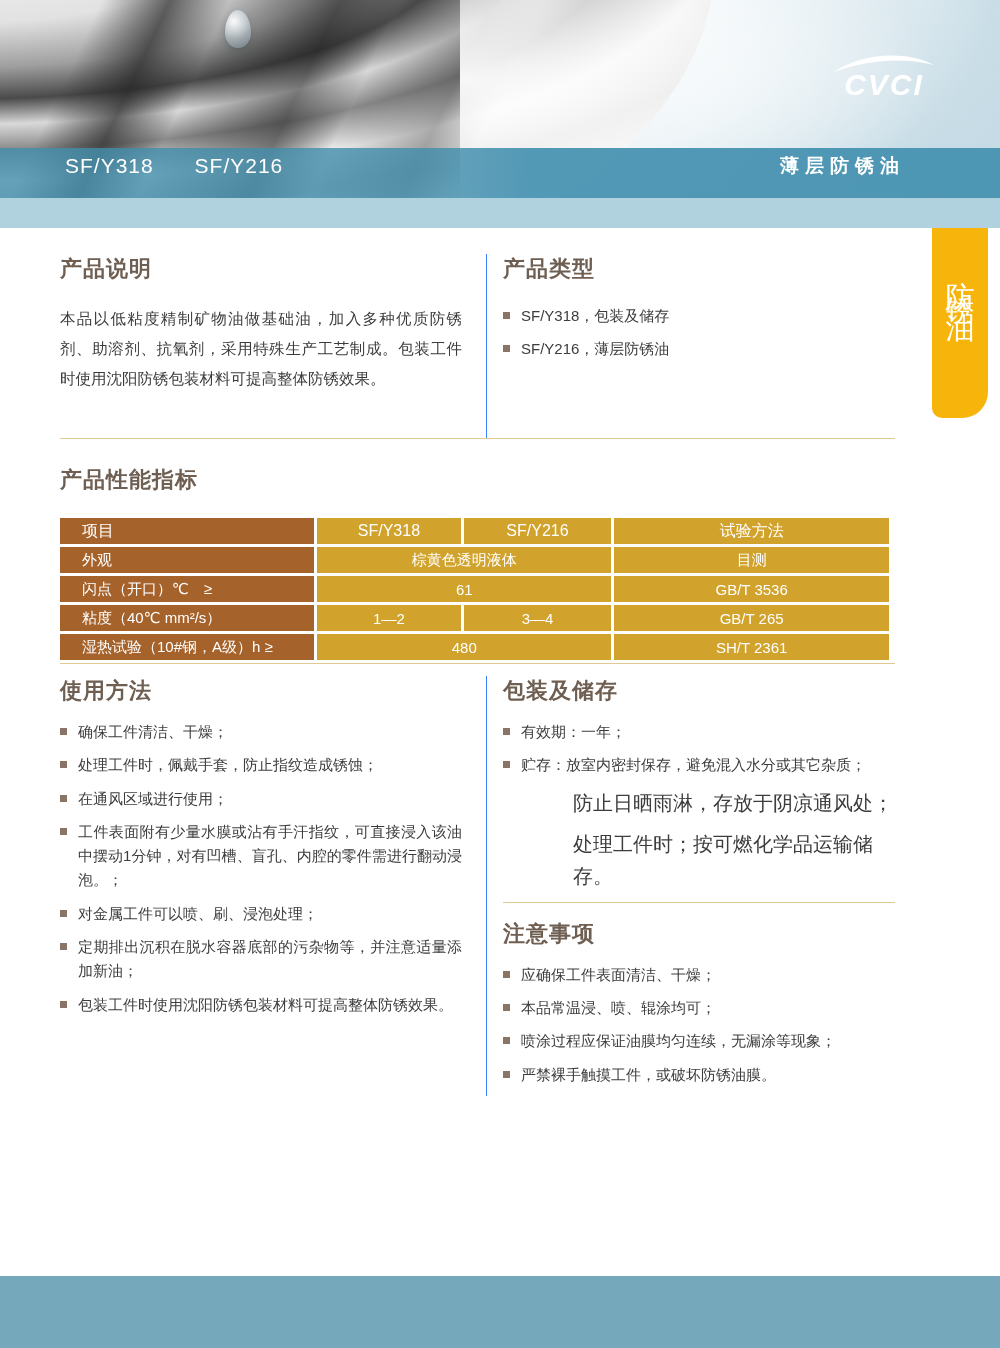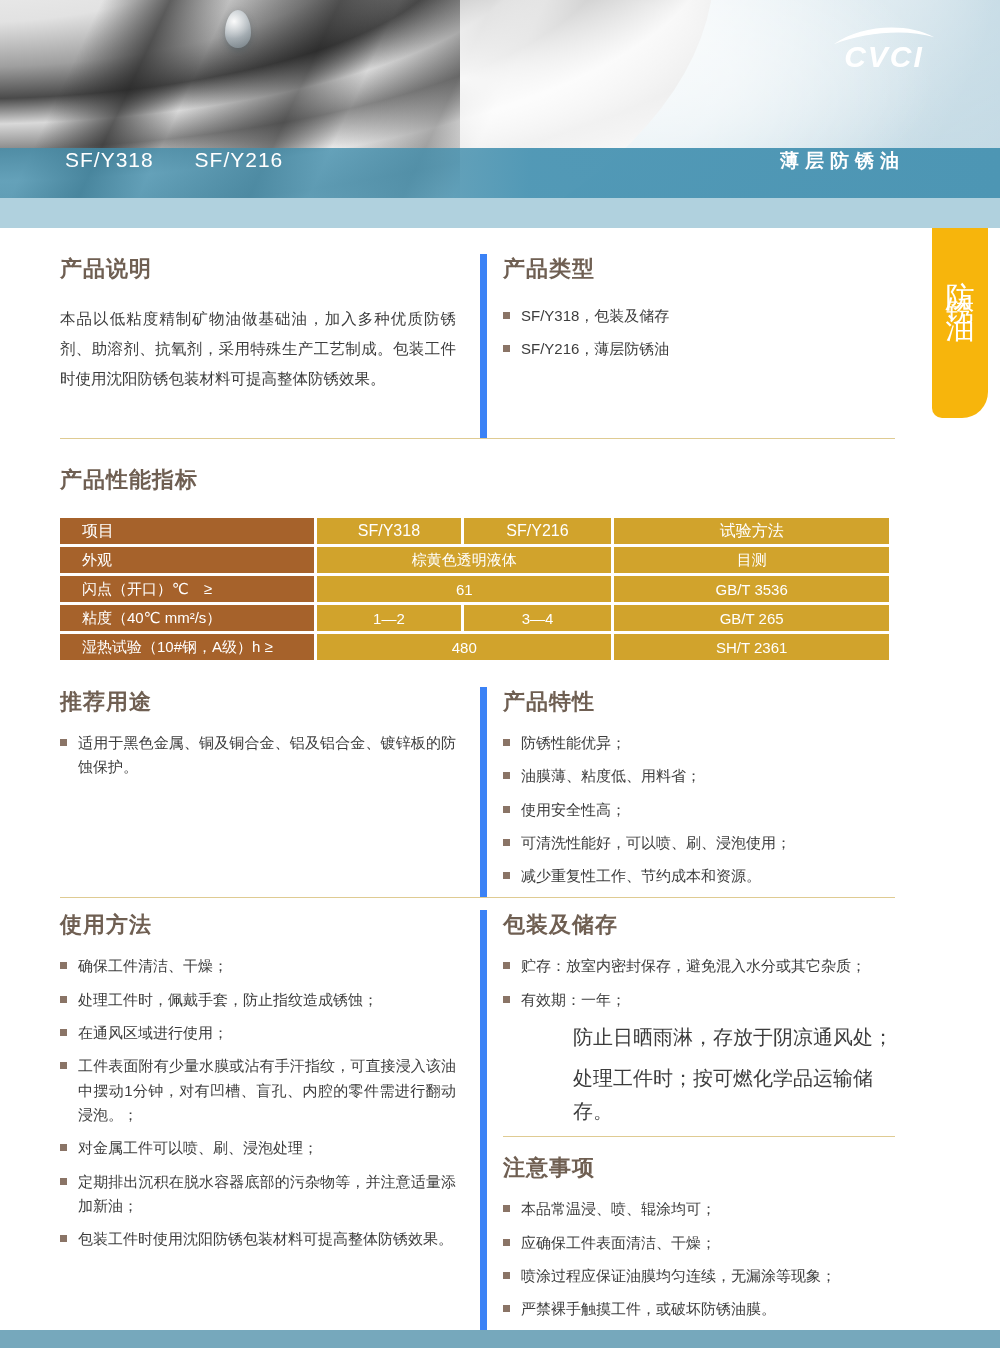--- a/index.html
+++ b/index.html
@@ -21,41 +21,41 @@
     clip-path:ellipse(92% 190% at 2% -18%);
     background:
       linear-gradient(115deg, rgba(250,250,250,0.0) 12%, rgba(30,30,30,0.65) 20%, rgba(255,255,255,0) 27%, rgba(10,10,10,0.45) 40%, rgba(255,255,255,0) 47%, rgba(40,40,40,0.35) 58%, rgba(255,255,255,0) 64%),
       radial-gradient(ellipse 130% 160% at -5% -30%, #f4f4f4 0%, #e2e2e2 26%, #9f9f9f 40%, #4a4a4a 50%, #d9d9d9 58%, #8a8a8a 66%, #efefef 76%, #cfcfcf 86%, #ffffff 100%); }
   .photo .metal-edge { position:absolute; left:46%; top:-20%; width:48%; height:150%;
     background:radial-gradient(ellipse at 0% 40%, rgba(255,255,255,0.95) 0%, rgba(255,255,255,0.6) 40%, rgba(255,255,255,0) 70%); }
   .photo .droplet { position:absolute; left:225px; top:10px; width:26px; height:38px; border-radius:50% 50% 48% 48% / 60% 60% 40% 40%;
     background:radial-gradient(circle at 35% 30%, rgba(255,255,255,0.95), rgba(190,205,215,0.55) 55%, rgba(120,140,150,0.55) 100%);
     box-shadow:0 3px 6px rgba(60,80,90,0.35); }
 
-  .logo { position:absolute; top:20px; right:56px; width:120px; text-align:center; }
+  .logo { position:absolute; top:48px; right:56px; width:120px; text-align:center; }
   .logo .swoosh { display:block; width:120px; height:26px; }
   .logo .logo-text { display:block; margin-top:-4px; color:#fff; font-size:30px; font-weight:bold; font-style:italic; letter-spacing:2px; line-height:1; }
 
-  .title-bar { position:absolute; top:148px; left:0; right:0; height:50px; display:flex; align-items:flex-start; justify-content:space-between; padding:0 95px 14px 65px;
+  .title-bar { position:absolute; top:148px; left:0; right:0; height:50px; display:flex; align-items:center; justify-content:space-between; padding:0 95px 14px 65px;
     background:linear-gradient(96deg, rgba(66,142,172,0.80) 0%, rgba(66,142,172,0.80) 44%, rgba(77,150,180,0.97) 53%, #4D96B4 100%); }
   .models { color:#fff; font-size:21px; letter-spacing:1px; }
   .models span + span { margin-left:34px; }
   .page-title { color:#fff; font-size:19px; font-weight:bold; letter-spacing:6px; }
   .light-strip { position:absolute; bottom:0; left:0; right:0; height:30px; background:#B0D1DE; }
 
   
   .side-tab { position:absolute; right:12px; top:228px; width:56px; height:190px; background:#F7B50C; border-radius:0 0 26px 10px; z-index:5;
     display:flex; justify-content:center; padding-top:30px; }
   .side-tab .vtext { writing-mode:vertical-rl; color:#fff; font-size:29px; letter-spacing:16px; line-height:1; }
 
   
   .main { flex:0 0 auto; padding:20px 105px 0 60px; }
   h2.sec-title { font-size:22px; font-weight:bold; color:#6F5F52; letter-spacing:1px; margin-bottom:20px; }
   .two-col { display:flex; }
-  .col-l { width:427px; flex:0 0 auto; padding-right:24px; border-right:7px solid #3b82f6; }
+  .col-l { width:427px; flex:0 0 auto; padding-right:24px; border-right:1px solid #3b82f6; }
   .col-r { flex:1 1 auto; padding-left:16px; }
   .row1 { min-height:190px; padding-top:6px; }
   .body-text { font-size:15.5px; line-height:1.95; text-align:justify; color:#3c3c3c; }
   .gold-rule { border:none; border-top:1px solid #DFCB92; }
 
   ul.bullets { list-style:none; }
   ul.bullets li { position:relative; padding-left:18px; font-size:15px; line-height:1.62; margin-bottom:9px; color:#3c3c3c; text-align:justify; }
   ul.bullets li::before { content:""; position:absolute; left:0; top:8px; width:7px; height:7px; background:#8A7466; }
   .cont-line { padding-left:70px; font-size:20px; line-height:1.62; margin-bottom:9px; }
 
@@ -162,70 +162,52 @@
           </tr>
           <tr>
             <td class="lab">湿热试验（10#钢，A级）h ≥</td>
             <td class="val" colspan="2">480</td>
             <td class="val">SH/T 2361</td>
           </tr>
         </tbody>
       </table>
     </div>
 
-    <div class="two-col row2">
-      <div class="col-l">
-        <h2 class="sec-title">推荐用途</h2>
-        <ul class="bullets">
-          <li>适用于黑色金属、铜及铜合金、铝及铝合金、镀锌板的防蚀保护。</li>
-        </ul>
-      </div>
-      <div class="col-r">
-        <h2 class="sec-title">产品特性</h2>
-        <ul class="bullets">
-          <li>防锈性能优异；</li>
-          <li>油膜薄、粘度低、用料省；</li>
-          <li>使用安全性高；</li>
-          <li>可清洗性能好，可以喷、刷、浸泡使用；</li>
-          <li>减少重复性工作、节约成本和资源。</li>
-        </ul>
-      </div>
-    </div>
 
     <hr class="gold-rule">
 
     <div class="two-col row3">
       <div class="col-l">
         <h2 class="sec-title">使用方法</h2>
         <ul class="bullets">
           <li>确保工件清洁、干燥；</li>
           <li>处理工件时，佩戴手套，防止指纹造成锈蚀；</li>
           <li>在通风区域进行使用；</li>
           <li>工件表面附有少量水膜或沾有手汗指纹，可直接浸入该油中摆动1分钟，对有凹槽、盲孔、内腔的零件需进行翻动浸泡。；</li>
           <li>对金属工件可以喷、刷、浸泡处理；</li>
           <li>定期排出沉积在脱水容器底部的污杂物等，并注意适量添加新油；</li>
           <li>包装工件时使用沈阳防锈包装材料可提高整体防锈效果。</li>
         </ul>
       </div>
       <div class="col-r">
         <div>
           <h2 class="sec-title">包装及储存</h2>
           <ul class="bullets">
+            <li>有效期：一年；</li>
             <li>贮存：放室内密封保存，避免混入水分或其它杂质；</li>
-            <li>有效期：一年；</li>
           </ul>
           <div class="cont-line">防止日晒雨淋，存放于阴凉通风处；</div>
           <div class="cont-line">处理工件时；按可燃化学品运输储存。</div>
         </div>
         <hr class="gold-rule inner-rule">
         <div>
           <h2 class="sec-title">注意事项</h2>
           <ul class="bullets">
+            <li>应确保工件表面清洁、干燥；</li>
             <li>本品常温浸、喷、辊涂均可；</li>
-            <li>应确保工件表面清洁、干燥；</li>
             <li>喷涂过程应保证油膜均匀连续，无漏涂等现象；</li>
             <li>严禁裸手触摸工件，或破坏防锈油膜。</li>
           </ul>
         </div>
       </div>
     </div>
 
   </div>
 
   <div class="footer">

